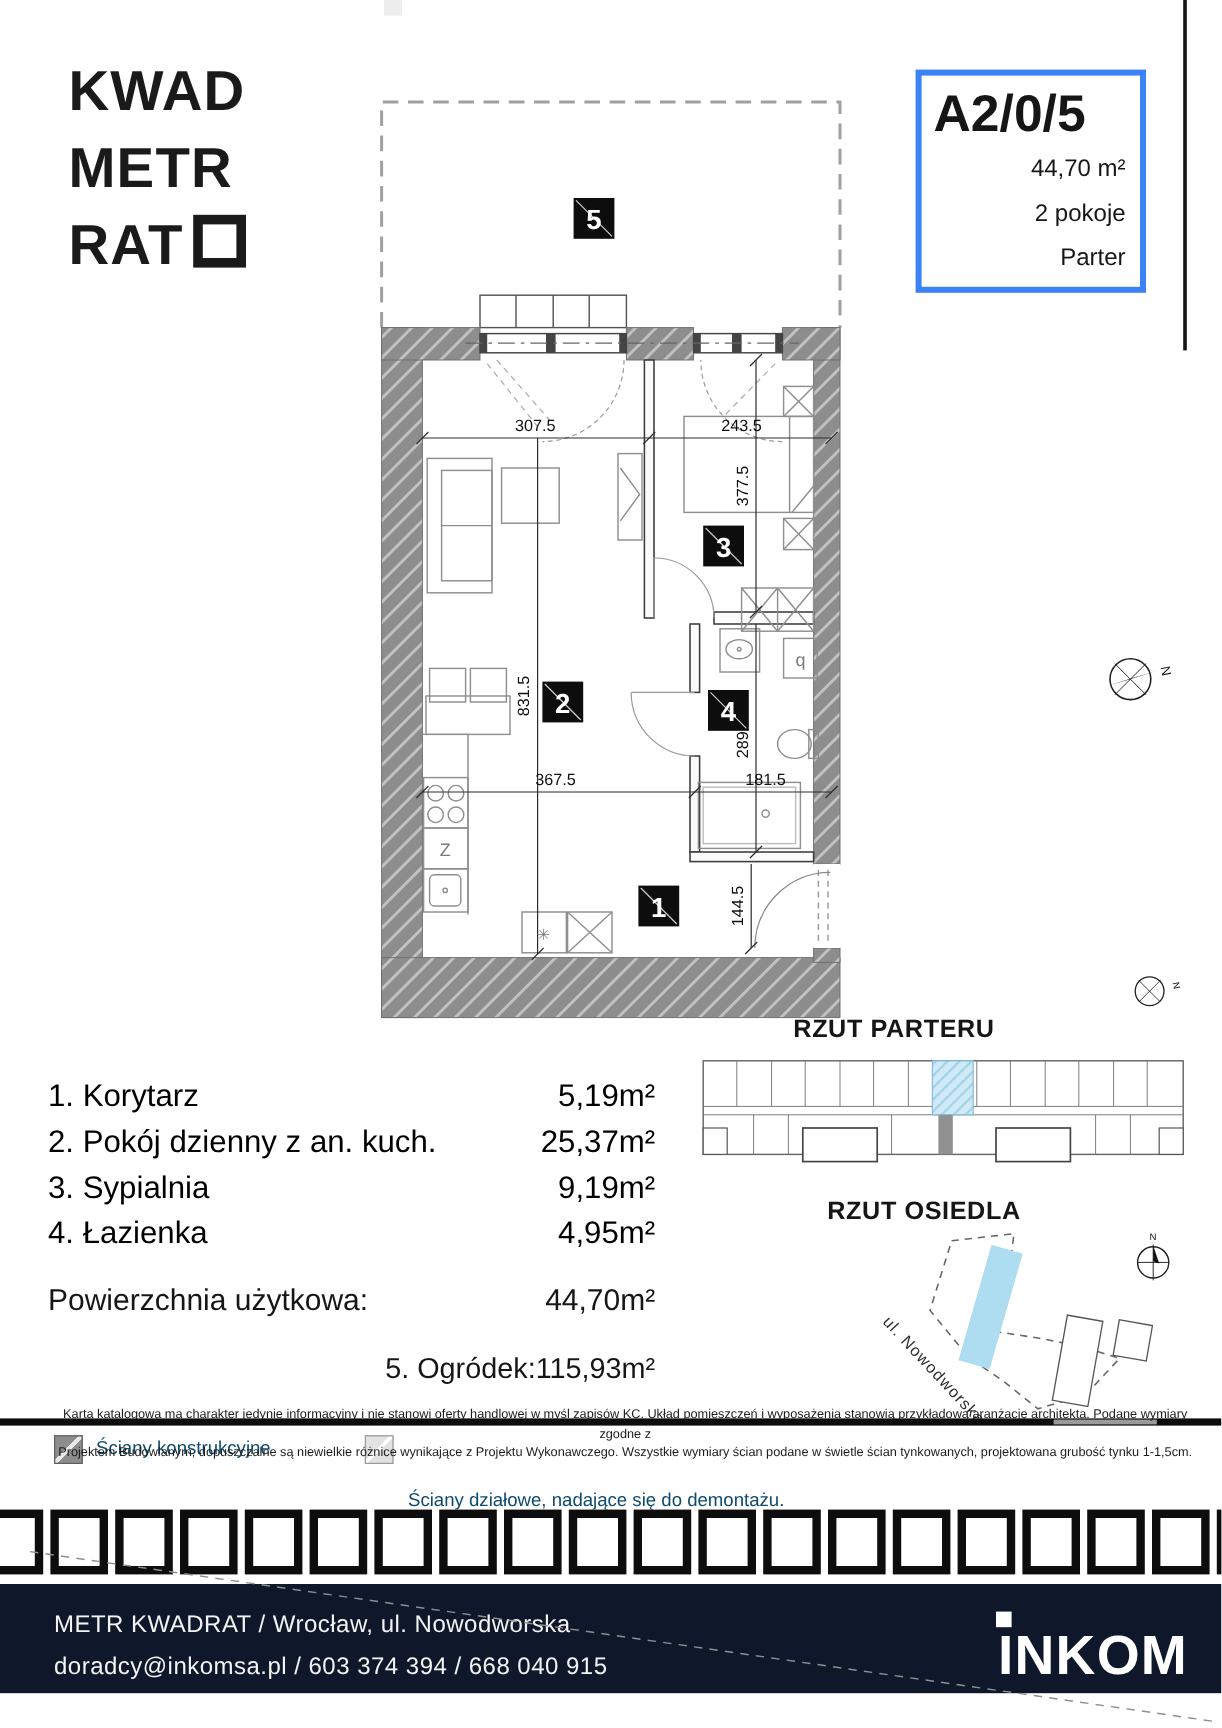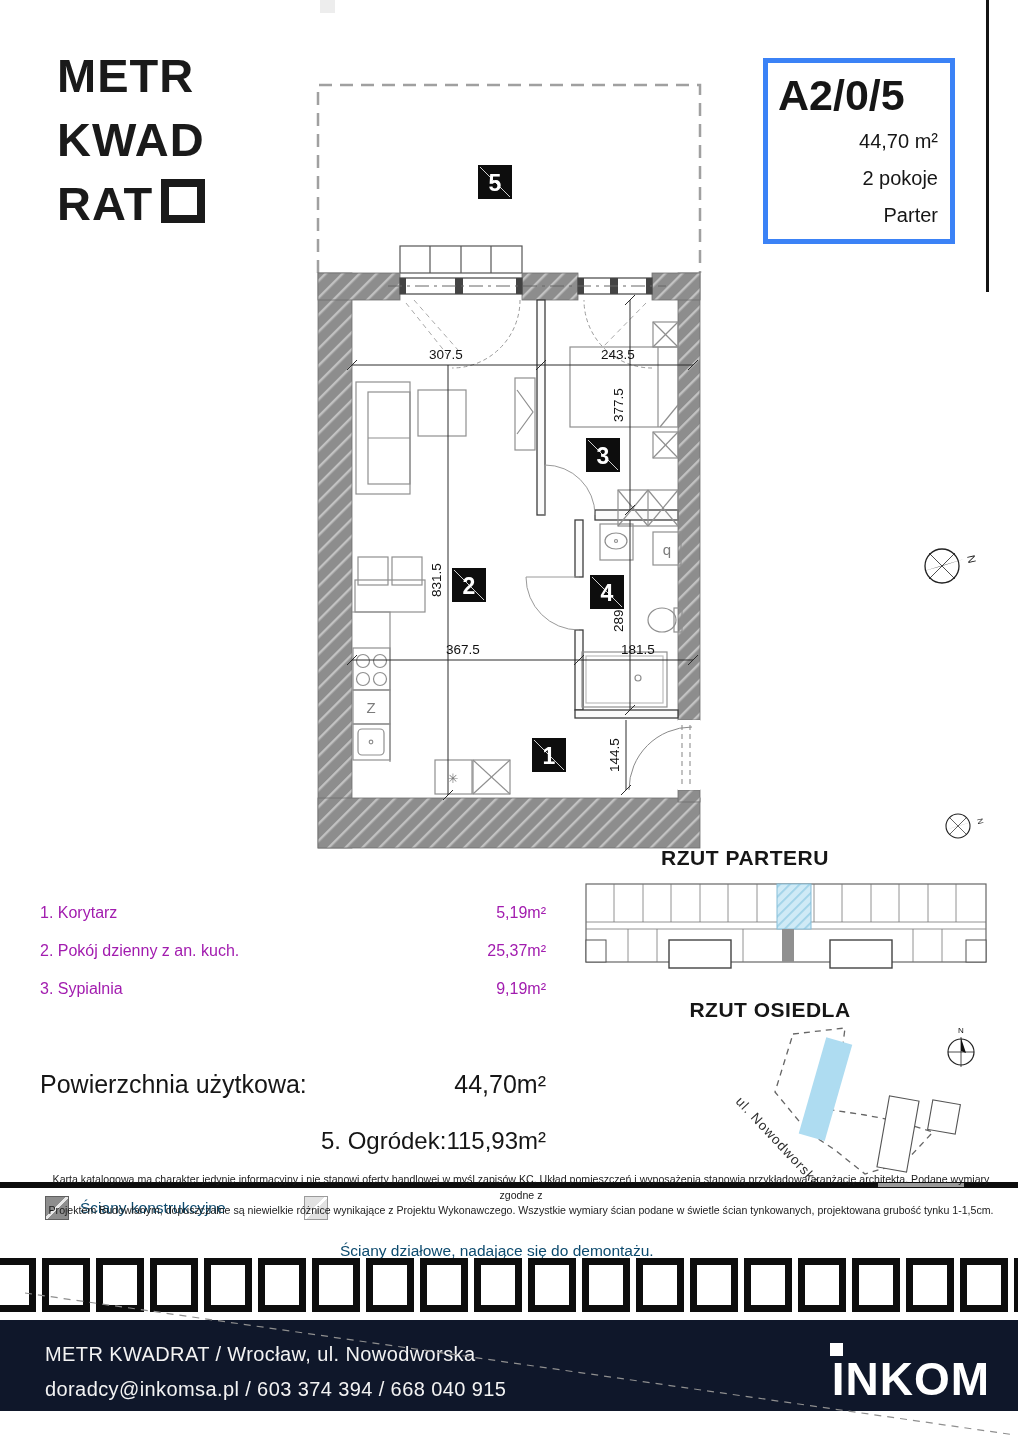--- a/index.html
+++ b/index.html
@@ -10,21 +10,21 @@
   .logo{left:57px;top:44px;font-weight:bold;font-size:47px;line-height:64px;letter-spacing:1px;color:#1a1a1a;}
   .logo-square{display:inline-block;width:28px;height:28px;border:8px solid #1a1a1a;margin-left:8px;transform:translateY(3px);}
   
   .unit-card{left:763px;top:58px;width:192px;height:186px;border:5px solid #3b82f6;box-sizing:border-box;
              padding:6px 12px 8px 10px;background:#fff;}
   .unit-code{font-size:43px;font-weight:bold;letter-spacing:0px;line-height:52px;}
   .unit-sub{text-align:right;font-size:20px;line-height:33px;margin-top:4px;}
   
   .sec-title{font-weight:bold;font-size:21px;letter-spacing:.5px;text-align:center;}
   
-  .rooms{left:40px;top:894px;width:506px;font-size:16px;line-height:38px;color:#a21caf;}
+  .rooms{left:40px;top:894px;width:506px;font-size:26px;line-height:38px;color:#000000;}
   .room-row{display:flex;justify-content:space-between;}
   .summary{left:40px;top:1070px;width:506px;font-size:25px;font-weight:normal;display:flex;justify-content:space-between;}
   .garden-row{left:40px;top:1127px;width:506px;font-size:24px;display:flex;justify-content:flex-end;}
   
   .legend-swatch{width:24px;height:24px;box-sizing:border-box;}
   .sw-structural{border:1px solid #5f5f5f;background:
       linear-gradient(135deg,rgba(0,0,0,0) 44%,#e8e8e8 44%,#e8e8e8 54%,rgba(0,0,0,0) 54%),#8d8d8d;}
   .sw-partition{border:1px solid #9a9a9a;background:
       linear-gradient(135deg,rgba(0,0,0,0) 44%,#ffffff 44%,#ffffff 54%,rgba(0,0,0,0) 54%),#e2e2e2;}
   .legend-label{font-size:15.5px;color:#0c4a6e;}
@@ -43,22 +43,22 @@
   .crop-line{left:986px;top:0;width:3px;height:292px;background:#141414;}
   .artifact{left:320px;top:0;width:15px;height:13px;background:#ededed;}
   svg text{font-family:"Liberation Sans",sans-serif;}
 </style>
 </head>
 <body>
 
 <div class="page">
 
   <div class="abs logo">
+    <div>KWAD</div>
     <div>METR</div>
-    <div>KWAD</div>
     <div><span>RAT</span><span class="logo-square"></span></div>
   </div>
 
   <div class="abs artifact"></div>
   <div class="abs crop-line"></div>
 
   <div class="abs unit-card">
     <div class="unit-code">A2/0/5</div>
     <div class="unit-sub">44,70 m²</div>
     <div class="unit-sub">2 pokoje</div>
@@ -326,20 +326,24 @@
       <span>5,19m²</span>
     </div>
     <div class="room-row">
       <span>2. Pokój dzienny z an. kuch.</span>
       <span>25,37m²</span>
     </div>
     <div class="room-row">
       <span>3. Sypialnia</span>
       <span>9,19m²</span>
     </div>
+    <div class="room-row">
+      <span>4. Łazienka</span>
+      <span>4,95m²</span>
+    </div>
   </div>
 
   <div class="abs summary">
     <span>Powierzchnia użytkowa:</span>
     <span>44,70m²</span>
   </div>
 
   <div class="abs garden-row">
     <span>5. Ogródek:</span>
     <span>115,93m²</span>

